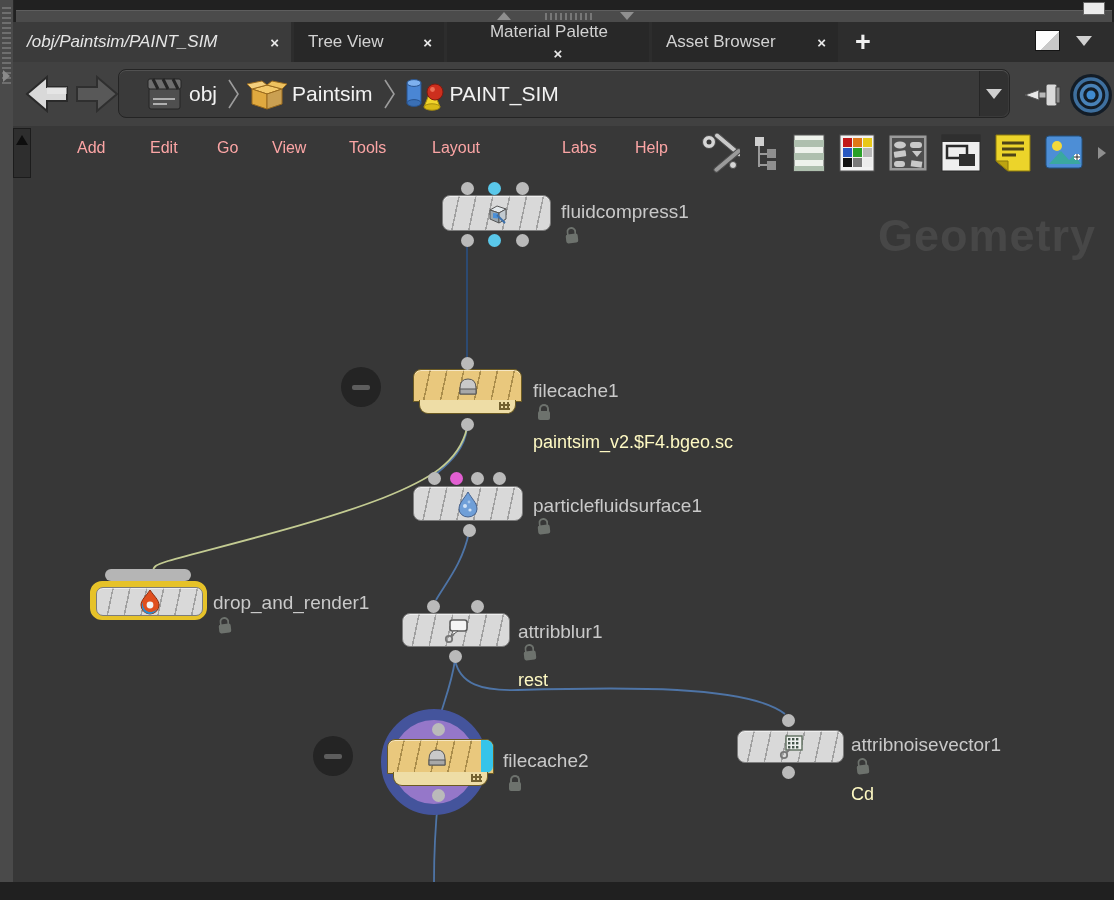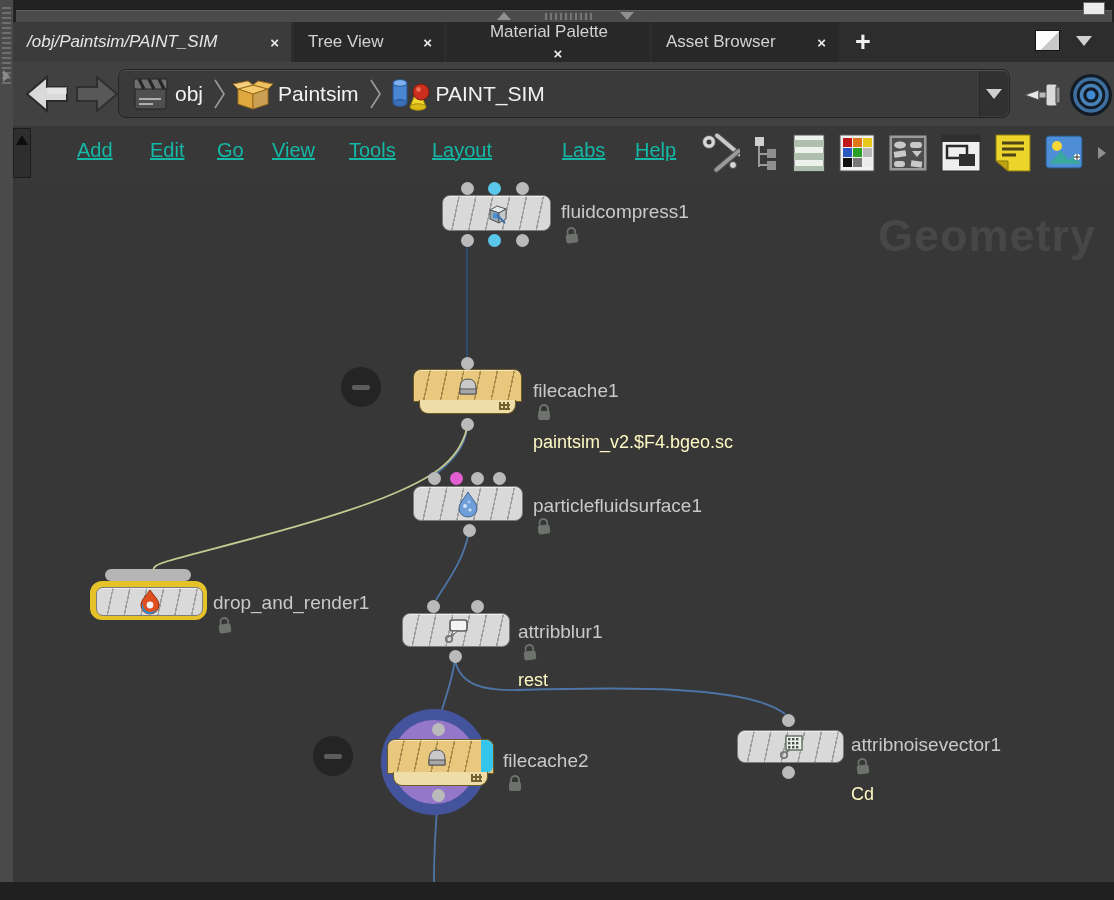--- a/index.html
+++ b/index.html
@@ -29,33 +29,33 @@
   .tab.active{background:#3b3b3b;color:#e6e6e6;font-style:italic;}
   .tab .x{font-style:normal;font-size:15px;font-weight:bold;color:#e8e8e8;margin-left:18px;}
   .tab-add{display:flex;align-items:center;padding:0 14px;color:#f0f0f0;font-size:27px;font-weight:bold;}
   #tab-right{position:absolute;right:22px;top:8px;display:flex;align-items:center;gap:16px;}
   #pane-icon{width:23px;height:19px;border:1px solid #141414;background:linear-gradient(135deg,#fdfdfd 55%,#c9c9c9 56%);}
   #tab-menu-arrow{width:0;height:0;border-left:8px solid transparent;border-right:8px solid transparent;border-top:10px solid #d0d0d0;}
 
   
   #navbar{left:13px;top:62px;width:1101px;height:64px;background:#414141;border-bottom:1px solid #262626;}
   #pathfield{left:105px;top:7px;width:892px;height:49px;background:#3a3a3a;border:1px solid #242424;
-    border-radius:8px;box-shadow:inset 0 1px 0 #515151;display:flex;align-items:center;padding-left:12px;box-sizing:border-box;}
+    border-radius:8px;box-shadow:inset 0 1px 0 #515151;display:flex;align-items:center;padding-left:26px;box-sizing:border-box;}
   .crumb{display:flex;align-items:center;gap:9px;color:#f2f2f2;font-size:21px;padding:0 4px;}
   .chev{margin:0 6px;}
   #path-dd{position:absolute;right:1px;top:1px;width:28px;height:45px;background:#313131;border-left:1px solid #262626;
     border-radius:0 7px 7px 0;display:flex;align-items:center;justify-content:center;}
   #path-dd .tri-dn{border-left-width:8px;border-right-width:8px;border-top:10px solid #cfcfcf;}
 
   
   #menubar{left:13px;top:126px;width:1101px;height:54px;background:#383838;border-bottom:1px solid #262626;}
   #menu-collapse{left:0;top:2px;width:18px;height:50px;background:#2e2e2e;border:1px solid #1c1c1c;box-sizing:border-box;
     display:flex;align-items:flex-start;justify-content:center;padding-top:6px;}
   #menu-collapse .t{width:0;height:0;border-left:6px solid transparent;border-right:6px solid transparent;border-bottom:10px solid #0e0e0e;}
-  .menu-item{position:absolute;top:13px;color:#14b8a6;font-size:20px;text-decoration:underline;}
+  .menu-item{position:absolute;top:13px;color:#fca5a5;font-size:16px;}
   #menu-icons{position:absolute;left:687px;top:7px;display:flex;align-items:center;gap:13px;height:40px;}
 
   
   #network{left:13px;top:180px;width:1101px;height:702px;background:#373737;overflow:hidden;}
   #watermark{right:18px;top:30px;font-size:45px;font-weight:bold;color:#474747;letter-spacing:1px;}
   #wires{left:0;top:0;pointer-events:none;}
   .dot{position:absolute;width:13px;height:13px;border-radius:50%;background:#bababa;z-index:4;}
   .dot.cyan{background:#5ac8ea;}
   .dot.magenta{background:#e25fd2;}
   .nbody{position:absolute;background:#d9d9d9;border:1px solid #7c7c7c;border-radius:8px;z-index:3;

